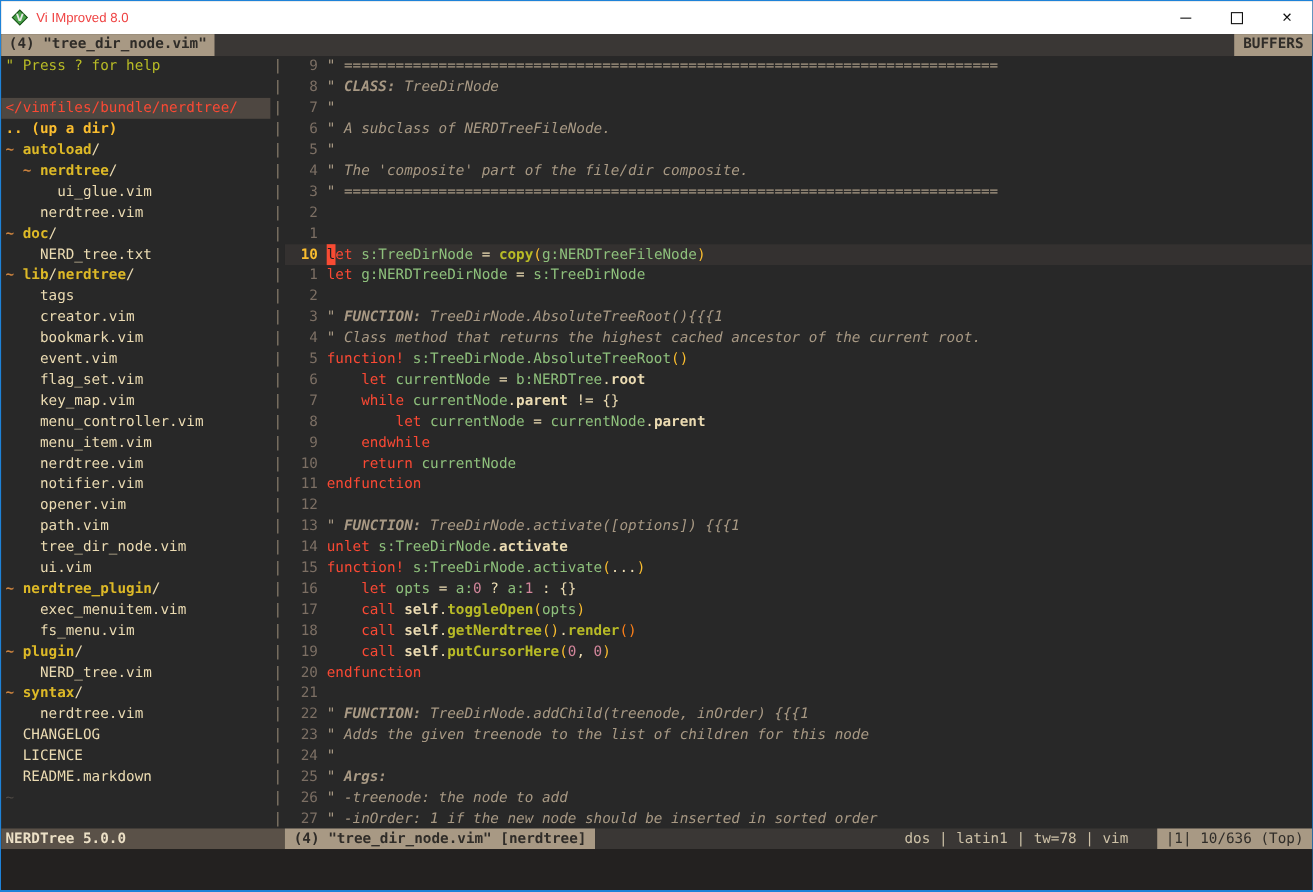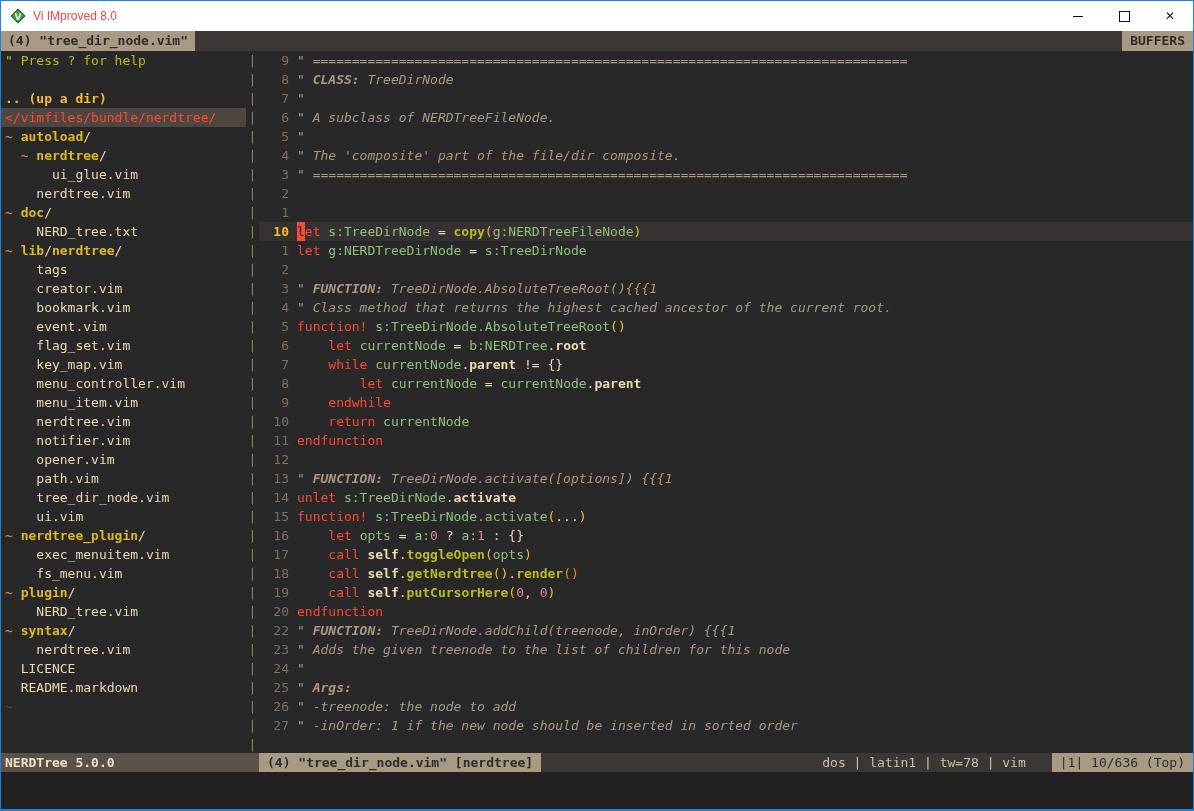--- a/index.html
+++ b/index.html
@@ -93,22 +93,22 @@
 
   <div class="tabline">
     <div class="tab">(4) "tree_dir_node.vim"</div>
     <div class="buffers">BUFFERS</div>
   </div>
 
   <div class="main">
     <div class="nerdtree">
         <div class="row"><span class="t-help">" Press ? for help</span></div>
         <div class="row"></div>
+        <div class="row rootline"><span class="t-root">&lt;/vimfiles/bundle/nerdtree/</span></div>
         <div class="row"><span class="t-updir">.. (up a dir)</span></div>
-        <div class="row rootline"><span class="t-root">&lt;/vimfiles/bundle/nerdtree/</span></div>
         <div class="row"><span class="t-tl">~ </span><span class="t-dir">autoload</span><span class="t-sl">/</span></div>
         <div class="row"><span class="t-fg">  </span><span class="t-tl">~ </span><span class="t-dir">nerdtree</span><span class="t-sl">/</span></div>
         <div class="row"><span class="t-file">      ui_glue.vim</span></div>
         <div class="row"><span class="t-file">    nerdtree.vim</span></div>
         <div class="row"><span class="t-tl">~ </span><span class="t-dir">doc</span><span class="t-sl">/</span></div>
         <div class="row"><span class="t-file">    NERD_tree.txt</span></div>
         <div class="row"><span class="t-tl">~ </span><span class="t-dir">lib</span><span class="t-sl">/</span><span class="t-dir">nerdtree</span><span class="t-sl">/</span></div>
         <div class="row"><span class="t-file">    tags</span></div>
         <div class="row"><span class="t-file">    creator.vim</span></div>
         <div class="row"><span class="t-file">    bookmark.vim</span></div>
@@ -123,20 +123,21 @@
         <div class="row"><span class="t-file">    path.vim</span></div>
         <div class="row"><span class="t-file">    tree_dir_node.vim</span></div>
         <div class="row"><span class="t-file">    ui.vim</span></div>
         <div class="row"><span class="t-tl">~ </span><span class="t-dir">nerdtree_plugin</span><span class="t-sl">/</span></div>
         <div class="row"><span class="t-file">    exec_menuitem.vim</span></div>
         <div class="row"><span class="t-file">    fs_menu.vim</span></div>
         <div class="row"><span class="t-tl">~ </span><span class="t-dir">plugin</span><span class="t-sl">/</span></div>
         <div class="row"><span class="t-file">    NERD_tree.vim</span></div>
         <div class="row"><span class="t-tl">~ </span><span class="t-dir">syntax</span><span class="t-sl">/</span></div>
         <div class="row"><span class="t-file">    nerdtree.vim</span></div>
+        <div class="row"><span class="t-file">  CHANGELOG</span></div>
         <div class="row"><span class="t-file">  LICENCE</span></div>
         <div class="row"><span class="t-file">  README.markdown</span></div>
         <div class="row"><span class="t-nontext">~</span></div>
       </div>
     <div class="vsep">|
 |
 |
 |
 |
 |
@@ -195,20 +196,21 @@
         <div class="crow"><span class="lnum">11</span><span class="t-kw">endfunction</span></div>
         <div class="crow"><span class="lnum">12</span></div>
         <div class="crow"><span class="lnum">13</span><span class="t-cm">" </span><span class="t-cmb">FUNCTION:</span><span class="t-cm"> TreeDirNode.activate([options]) {{{1</span></div>
         <div class="crow"><span class="lnum">14</span><span class="t-kw">unlet</span><span class="t-fg"> </span><span class="t-id">s:TreeDirNode</span><span class="t-fg">.</span><span class="t-meb">activate</span></div>
         <div class="crow"><span class="lnum">15</span><span class="t-kw">function!</span><span class="t-fg"> </span><span class="t-id">s:TreeDirNode.activate</span><span class="t-pn">(</span><span class="t-fg">...</span><span class="t-pn">)</span></div>
         <div class="crow"><span class="lnum">16</span><span class="t-fg">    </span><span class="t-kw">let</span><span class="t-fg"> </span><span class="t-id">opts</span><span class="t-fg"> = </span><span class="t-id">a:</span><span class="t-nr">0</span><span class="t-fg"> ? </span><span class="t-id">a:</span><span class="t-nr">1</span><span class="t-fg"> : {}</span></div>
         <div class="crow"><span class="lnum">17</span><span class="t-fg">    </span><span class="t-kw">call</span><span class="t-fg"> </span><span class="t-meb">self</span><span class="t-fg">.</span><span class="t-fn">toggleOpen</span><span class="t-pn">(</span><span class="t-id">opts</span><span class="t-pn">)</span></div>
         <div class="crow"><span class="lnum">18</span><span class="t-fg">    </span><span class="t-kw">call</span><span class="t-fg"> </span><span class="t-meb">self</span><span class="t-fg">.</span><span class="t-fn">getNerdtree</span><span class="t-pn">()</span><span class="t-fg">.</span><span class="t-fn">render</span><span class="t-pn2">()</span></div>
         <div class="crow"><span class="lnum">19</span><span class="t-fg">    </span><span class="t-kw">call</span><span class="t-fg"> </span><span class="t-meb">self</span><span class="t-fg">.</span><span class="t-fn">putCursorHere</span><span class="t-pn">(</span><span class="t-nr">0</span><span class="t-fg">, </span><span class="t-nr">0</span><span class="t-pn">)</span></div>
         <div class="crow"><span class="lnum">20</span><span class="t-kw">endfunction</span></div>
+        <div class="crow"><span class="lnum">21</span></div>
         <div class="crow"><span class="lnum">22</span><span class="t-cm">" </span><span class="t-cmb">FUNCTION:</span><span class="t-cm"> TreeDirNode.addChild(treenode, inOrder) {{{1</span></div>
         <div class="crow"><span class="lnum">23</span><span class="t-cm">" Adds the given treenode to the list of children for this node</span></div>
         <div class="crow"><span class="lnum">24</span><span class="t-cm">"</span></div>
         <div class="crow"><span class="lnum">25</span><span class="t-cm">" </span><span class="t-cmb">Args:</span></div>
         <div class="crow"><span class="lnum">26</span><span class="t-cm">" -treenode: the node to add</span></div>
         <div class="crow"><span class="lnum">27</span><span class="t-cm">" -inOrder: 1 if the new node should be inserted in sorted order</span></div>
       </div>
   </div>
 
   <div class="statusline">

